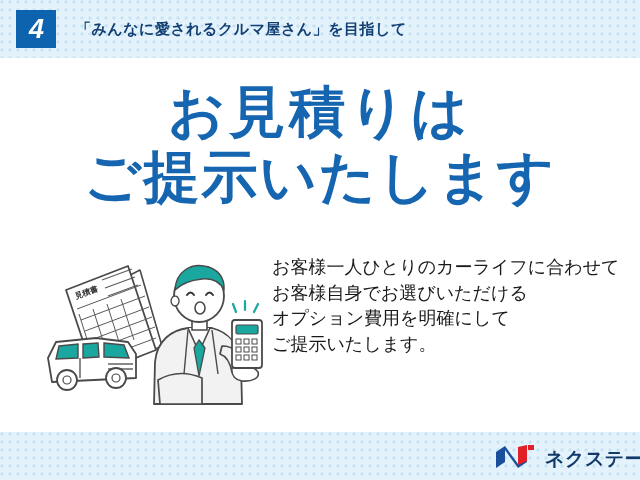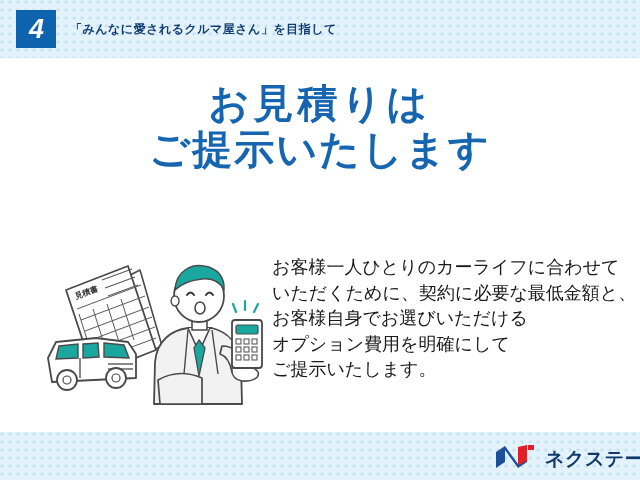--- a/index.html
+++ b/index.html
@@ -63,23 +63,23 @@
     font-weight: 700;
     font-style: italic;
     display: flex;
     align-items: center;
     justify-content: center;
     flex: 0 0 auto;
     letter-spacing: -1px;
     line-height: 1;
   }
   #header-title {
-    margin-left: 14px;
+    margin-left: 20px;
     color: #123f73;
-    font-size: 12px;
+    font-size: 15px;
     font-weight: 700;
     letter-spacing: 0.5px;
     white-space: nowrap;
     font-family: Liberation Serif, serif;
   }
 
   
   #main-panel {
     position: absolute;
     top: 58px;
@@ -96,21 +96,21 @@
     left: 0;
     width: 640px;
     text-align: center;
     color: #1565b0;
     font-weight: 700;
     line-height: 1.16;
     letter-spacing: 2px;
   }
   .headline-line {
     display: block;
-    font-size: 40px;
+    font-size: 56px;
     white-space: nowrap;
     text-align: center;
   }
   #headline-line-1 { letter-spacing: 4px; }
   #headline-line-2 { letter-spacing: 2px; }
 
   
   #body-copy {
     position: absolute;
     top: 197px;
@@ -169,21 +169,20 @@
 
   <div id="main-panel">
 
     <div id="headline">
       <span id="headline-line-1" class="headline-line">お見積りは</span>
       <span id="headline-line-2" class="headline-line">ご提示いたします</span>
     </div>
 
     <div id="body-copy">
       <span class="copy-line">お客様一人ひとりのカーライフに合わせて</span>
-      <span class="copy-line">いただくために、契約に必要な最低金額と、</span>
       <span class="copy-line">お客様自身でお選びいただける</span>
       <span class="copy-line">オプション費用を明確にして</span>
       <span class="copy-line">ご提示いたします。</span>
     </div>
 
     <div id="illustration">
       <svg width="232" height="168" viewBox="0 0 232 168" xmlns="http://www.w3.org/2000/svg">
 
         <g>
           <path d="M61 38 L104 16 L126 92 L82 112 Z" fill="#ffffff" stroke="#4a4a4a" stroke-width="1.6" stroke-linejoin="round"></path>

